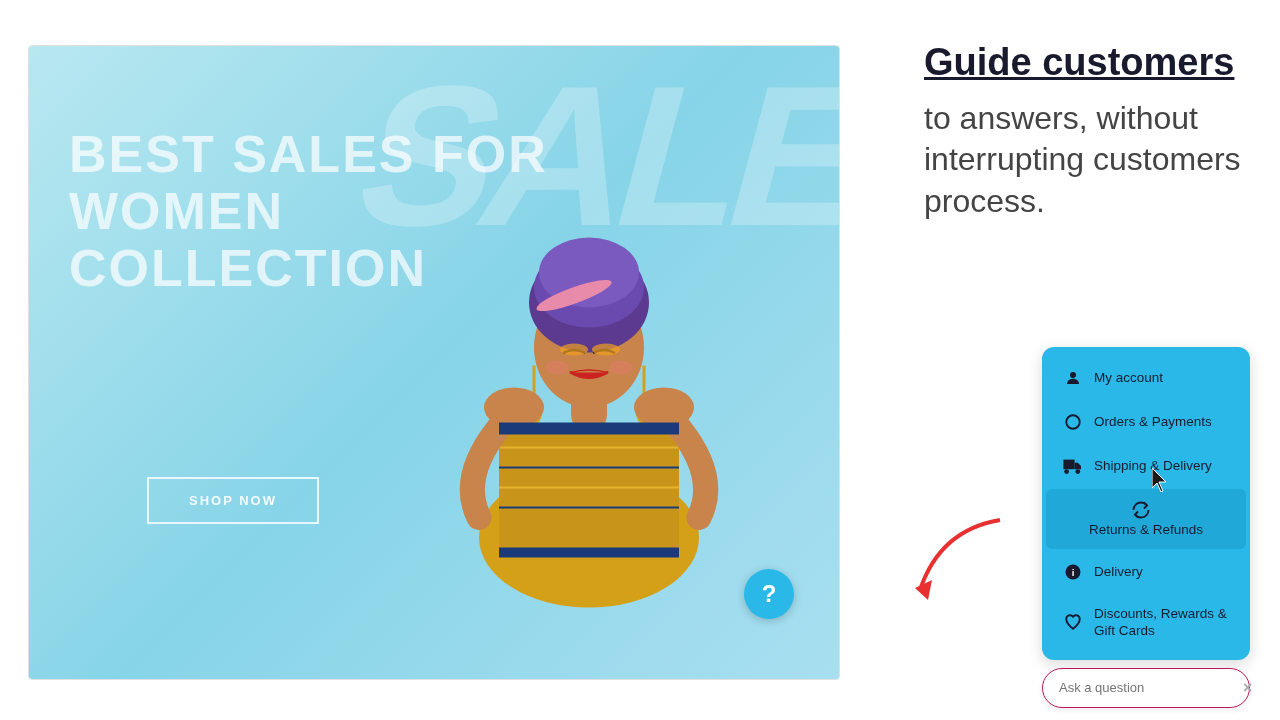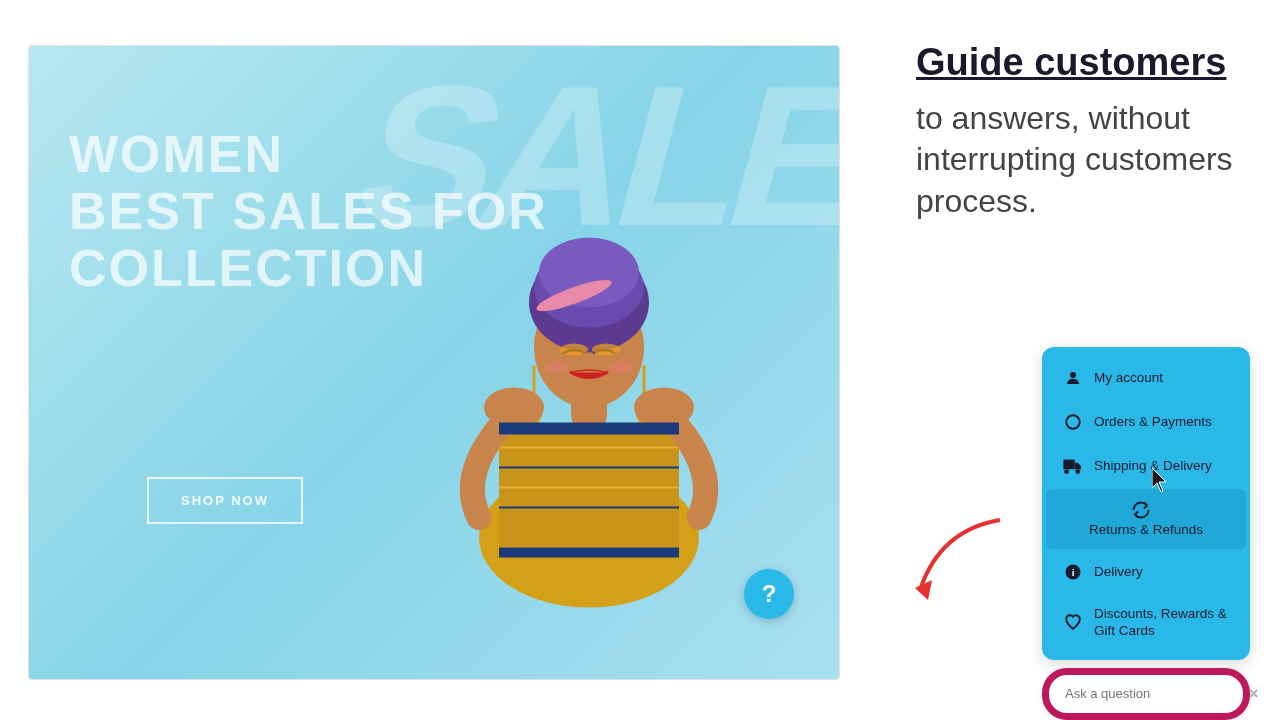--- a/index.html
+++ b/index.html
@@ -57,21 +57,21 @@
       transform: skewX(-15deg);
     }
 
     .shop-now-btn {
       position: absolute;
       left: 118px;
       bottom: 155px;
       border: 2px solid rgba(255,255,255,0.8);
       color: rgba(255,255,255,0.9);
       background: transparent;
-      padding: 14px 32px;
+      padding: 14px 40px;
       font-size: 13px;
       font-weight: 700;
       letter-spacing: 2px;
       cursor: pointer;
     }
 
     
     .woman-figure {
       position: absolute;
       right: 60px;
@@ -104,21 +104,21 @@
       font-size: 24px;
       font-weight: bold;
       cursor: pointer;
       box-shadow: 0 2px 8px rgba(0,0,0,0.2);
       z-index: 10;
     }
 
     
     .right-content {
       position: absolute;
-      right: 24px;
+      right: 16px;
       top: 40px;
       width: 340px;
     }
 
     .headline {
       font-size: 38px;
       font-weight: 900;
       color: #1a1a2e;
       text-decoration: underline;
       line-height: 1.2;
@@ -176,21 +176,21 @@
     }
 
     .faq-item-text {
       line-height: 1.3;
     }
 
     
     .ask-question-bar {
       background: white;
       border-radius: 25px;
-      border: 7px solid #be185d;
+      border: 1px solid #be185d;
       display: flex;
       align-items: center;
       padding: 10px 16px;
       margin-top: 8px;
       box-shadow: 0 2px 6px rgba(0,0,0,0.08);
     }
 
     .ask-question-input {
       border: none;
       outline: none;
@@ -230,22 +230,22 @@
   </style>
 </head>
 <body>
 
 <div class="screenshot-container">
   <div class="store-banner">
 
     <div class="banner-sale-bg">SALE</div>
 
     <div class="banner-text">
+      <div>BEST SALES FOR</div>
       <div>WOMEN</div>
-      <div>BEST SALES FOR</div>
       <div>COLLECTION</div>
     </div>
 
     <button class="shop-now-btn">SHOP NOW</button>
 
     <div class="woman-figure">
       <svg viewBox="0 0 380 490" class="woman-svg" xmlns="http://www.w3.org/2000/svg">
 
         <ellipse cx="190" cy="420" rx="110" ry="70" fill="#d4a017"></ellipse>
         <rect x="100" y="310" width="180" height="130" rx="10" fill="#c8941a"></rect>

